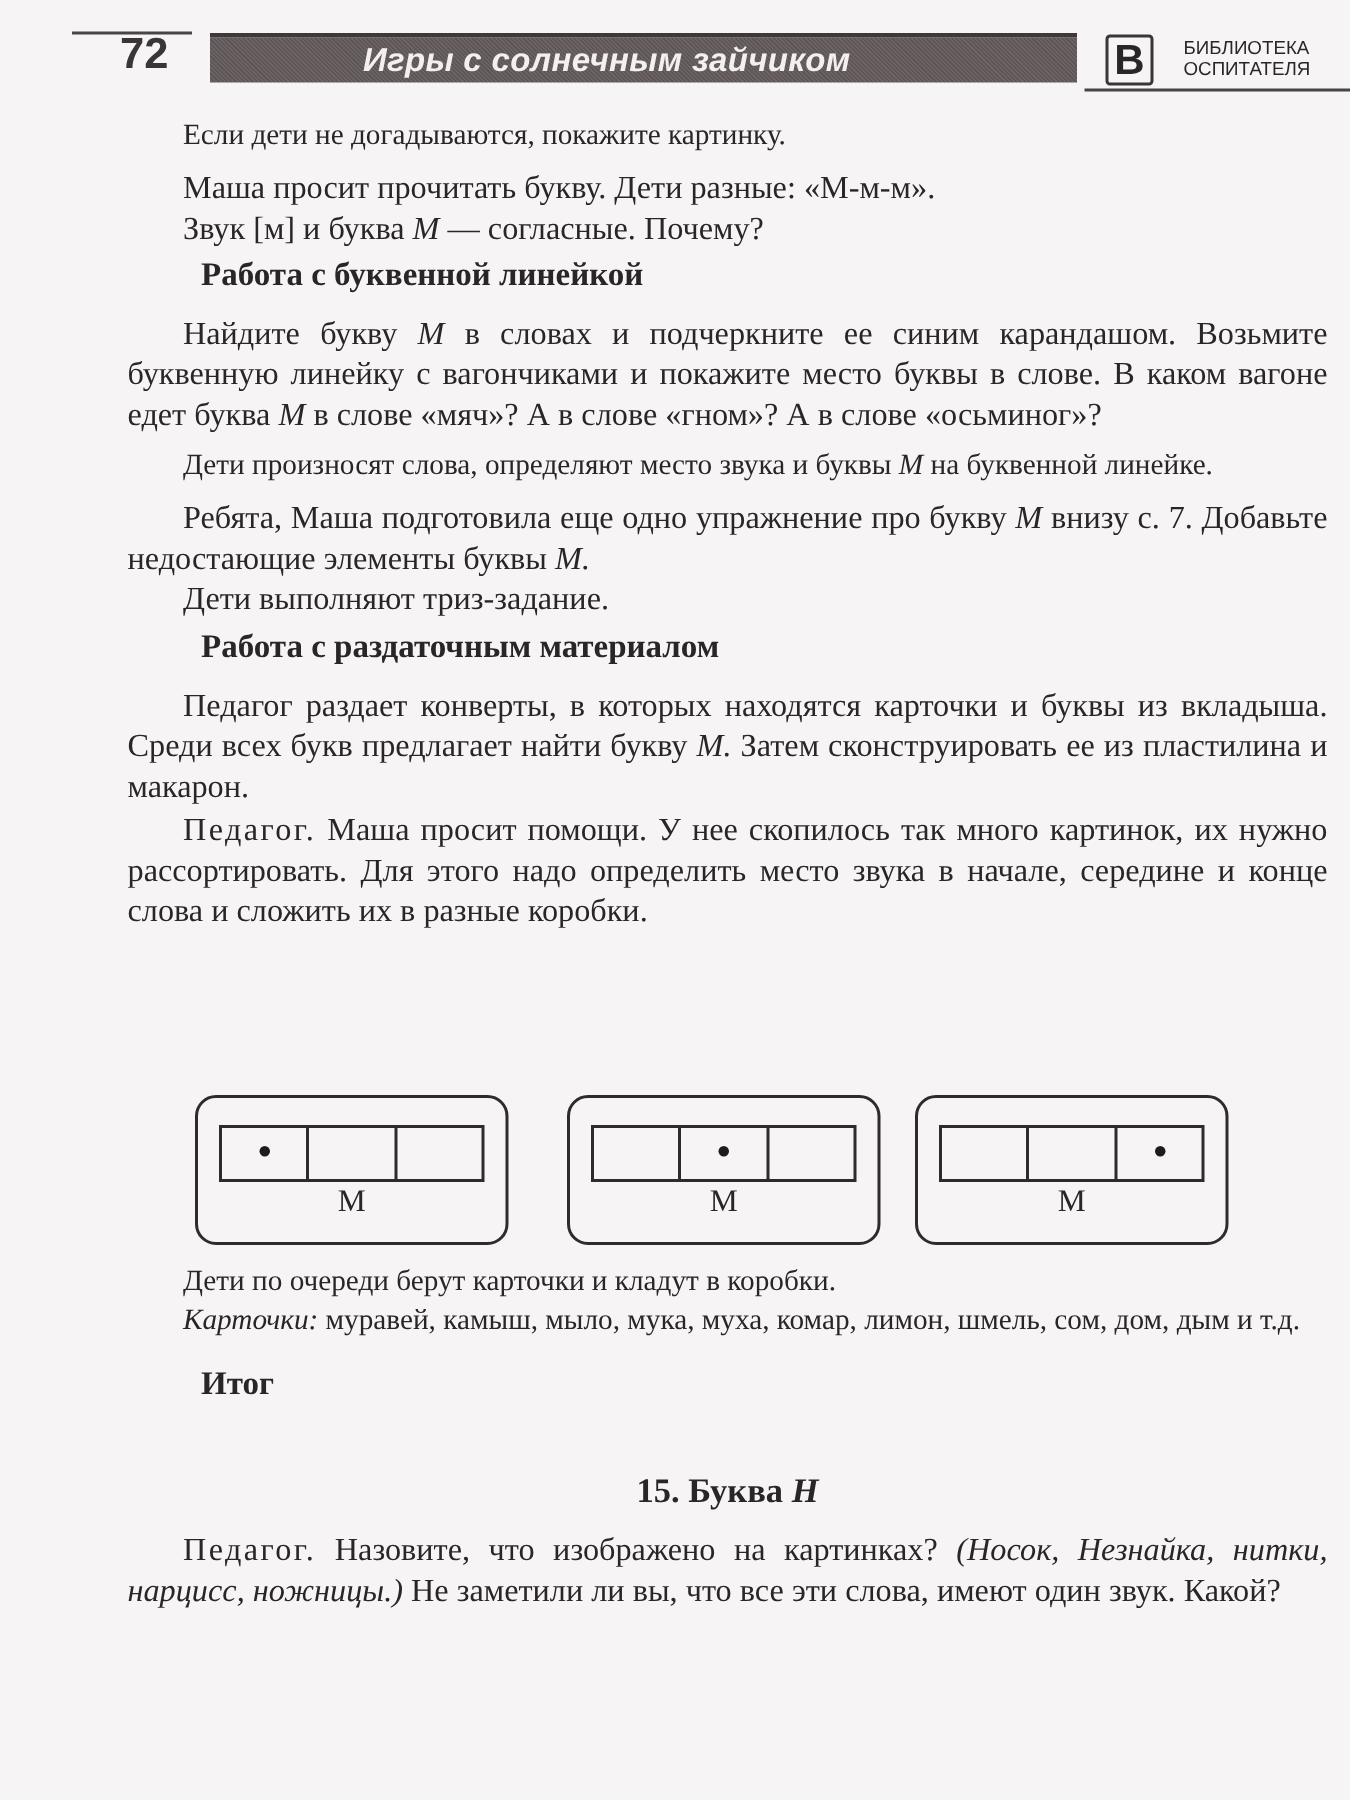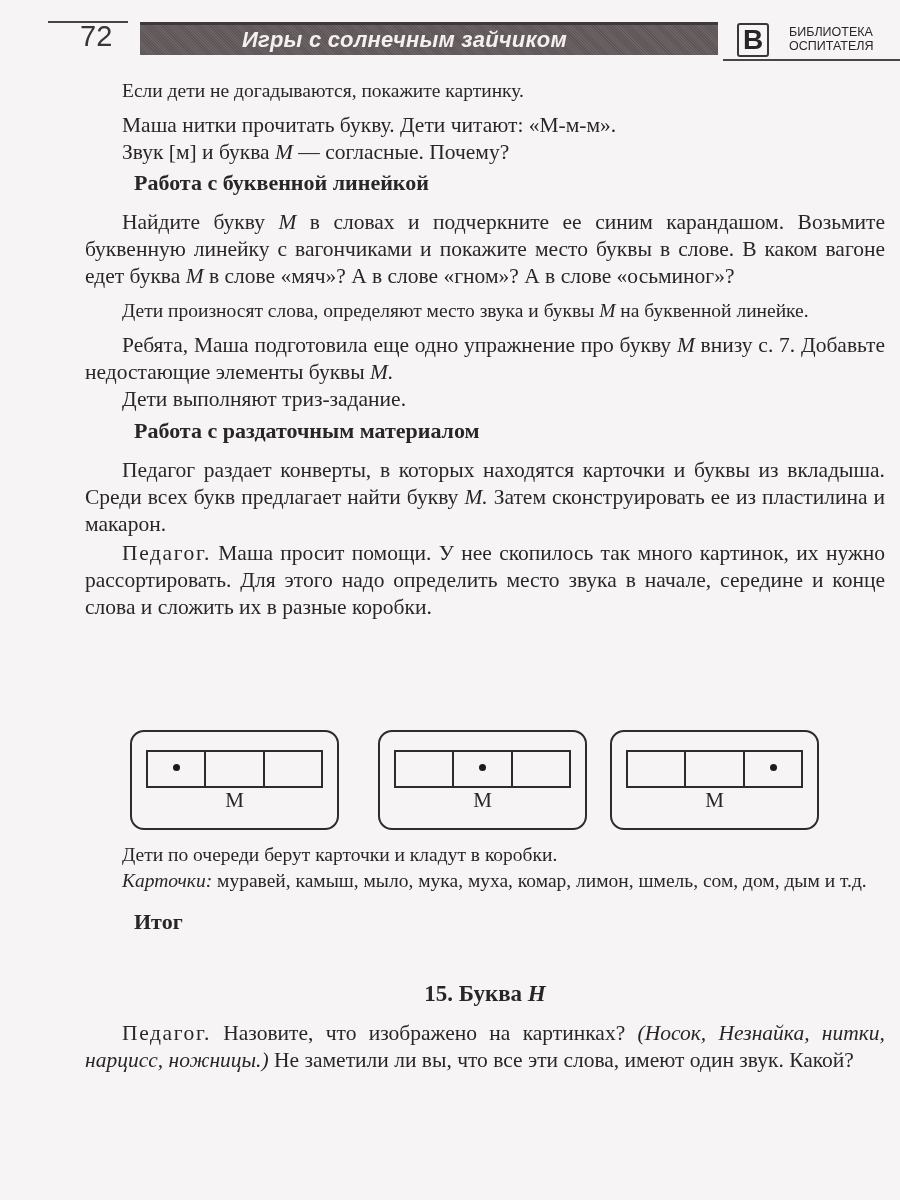--- a/index.html
+++ b/index.html
@@ -6,21 +6,21 @@
   body {
     width:900px; height:1200px; overflow:hidden;
     background:#f6f4f5;
     font-family:"Liberation Serif", "DejaVu Serif", serif;
     color:#2a2628;
     position:relative;
   }
   .header { position:absolute; top:18px; left:0; width:900px; height:40px; }
   .page-num {
     position:absolute; left:80px; top:2px;
-    font-family:"Liberation Sans", sans-serif; font-weight:normal;
+    font-family:"Liberation Sans", sans-serif; font-weight:bold;
     font-size:29px; color:#3a3536;
   }
   .header-rule { position:absolute; left:48px; top:3px; width:80px; height:2px; background:#4a4446; }
   .title-bar {
     position:absolute; left:140px; top:4px; width:578px; height:30px;
     background:repeating-linear-gradient(45deg,#5e5557 0 1px,#6c6365 1px 2px);
     border-top:3px solid #3e383a;
   }
   .title-text {
     position:absolute; left:102px; top:0px;
@@ -79,21 +79,21 @@
     <div class="logo-text">
       <div>БИБЛИОТЕКА</div>
       <div>ОСПИТАТЕЛЯ</div>
     </div>
     <div class="logo-rule"></div>
   </div>
 </div>
 
 <div class="content">
   <p class="p sm ind" style="margin-bottom:8px">Если дети не догадываются, покажите картинку.</p>
-  <p class="p ind">Маша нитки прочитать букву. Дети читают: «М-м-м».</p>
+  <p class="p ind">Маша просит прочитать букву. Дети разные: «М-м-м».</p>
   <p class="p ind"><span>Звук [м] и буква </span><i>М</i><span> — согласные. Почему?</span></p>
   <p class="h ind" style="margin-top:3px">Работа с буквенной линейкой</p>
   <p class="p ind"><span>Найдите букву </span><i>М</i><span> в словах и подчеркните ее синим карандашом. Возьмите буквенную линейку с вагончиками и покажите место буквы в слове. В каком вагоне едет буква </span><i>М</i><span> в слове «мяч»? А в слове «гном»? А в слове «осьминог»?</span></p>
   <p class="p sm ind" style="margin-top:8px"><span>Дети произносят слова, определяют место звука и буквы </span><i>М</i><span> на буквенной линейке.</span></p>
   <p class="p ind" style="margin-top:8px"><span>Ребята, Маша подготовила еще одно упражнение про букву </span><i>М</i><span> внизу с. 7. Добавьте недостающие элементы буквы </span><i>М.</i></p>
   <p class="p ind">Дети выполняют триз-задание.</p>
   <p class="h ind" style="margin-top:4px">Работа с раздаточным материалом</p>
   <p class="p ind" style="margin-top:2px"><span>Педагог раздает конверты, в которых находятся карточки и буквы из вкладыша. Среди всех букв предлагает найти букву </span><i>М.</i><span> Затем сконструировать ее из пластилина и макарон.</span></p>
   <p class="p ind" style="margin-top:2px"><span class="sp">Педагог.</span><span> Маша просит помощи. У нее скопилось так много картинок, их нужно рассортировать. Для этого надо определить место звука в начале, середине и конце слова и сложить их в разные коробки.</span></p>
 </div>

